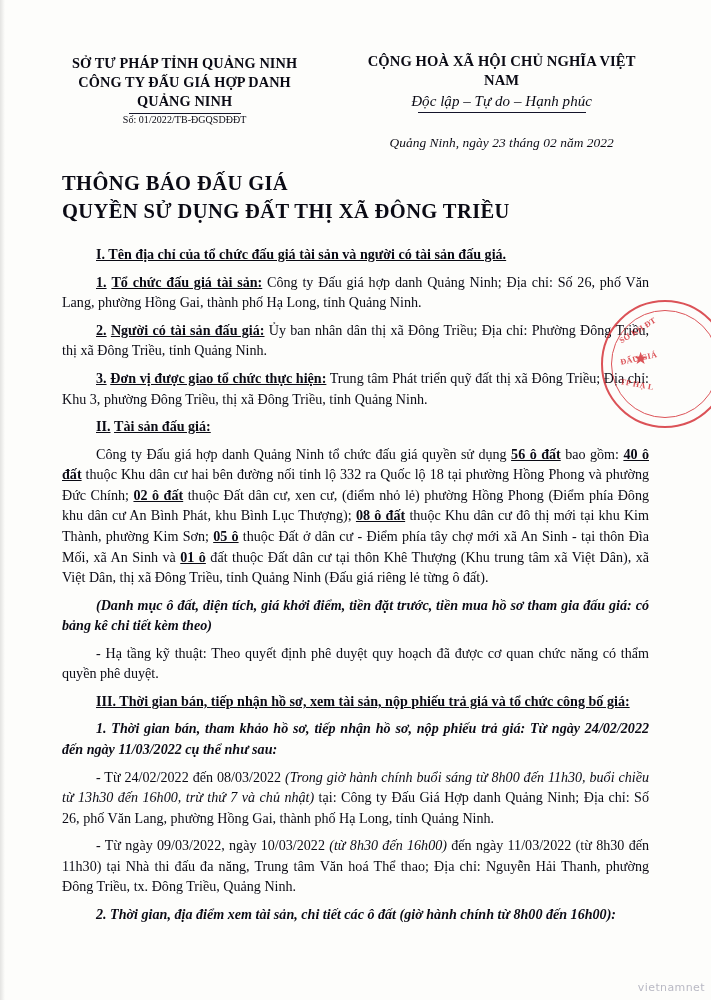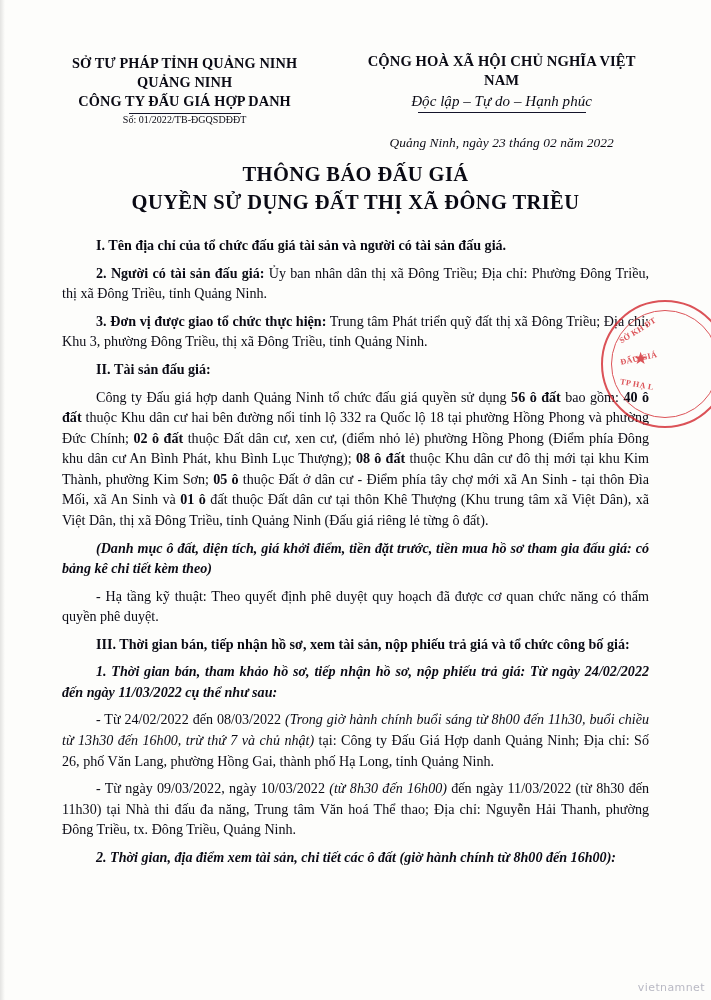--- a/index.html
+++ b/index.html
@@ -83,22 +83,21 @@
   .place-date {
     font-size: 13.4px;
     font-style: italic;
     text-align: center;
     margin-top: 22px;
     letter-spacing: .05px;
   }
 
   
   .title-block {
-    text-align: center;
-    margin-top: 10px;
+    margin-top: 19px;
   }
   .title-main {
     font-weight: bold;
     font-size: 20.5px;
     letter-spacing: .4px;
     line-height: 1.3;
   }
   .title-sub {
     font-weight: bold;
     font-size: 20.5px;
@@ -111,21 +110,21 @@
   .body {
     margin-top: 20px;
     font-size: 14.1px;
     line-height: 1.46;
     text-align: justify;
   }
   p {
     margin: 0 0 7px 0;
     text-indent: 34px;
   }
-  .b { font-weight: bold; }
+  .b { font-weight: bold; text-decoration: underline; }
   .i { font-style: italic; }
   .bi { font-weight: bold; font-style: italic; }
 
   
   .seal {
     position: absolute;
     right: -18px;
     top: 300px;
     width: 124px;
     height: 124px;
@@ -181,42 +180,43 @@
 </style>
 </head>
 <body>
 
 <div class="page">
   <div class="paper">
 
     <div class="header">
       <div class="hdr-left">
         <div class="org-line">SỞ TƯ PHÁP TỈNH QUẢNG NINH</div>
+        <div class="org-line">CÔNG TY ĐẤU GIÁ HỢP DANH</div>
         <div class="org-line">QUẢNG NINH</div>
-        <div class="org-line">CÔNG TY ĐẤU GIÁ HỢP DANH</div>
         <div class="hr-under-org"></div>
         <div class="sonumber">Số: 01/2022/TB-ĐGQSDĐĐT</div>
       </div>
       <div class="hdr-right">
         <div class="nation-line">CỘNG HOÀ XÃ HỘI CHỦ NGHĨA VIỆT NAM</div>
         <div class="motto">Độc lập – Tự do – Hạnh phúc</div>
         <div class="hr-under-motto"></div>
         <div class="place-date">Quảng Ninh, ngày 23 tháng 02 năm 2022</div>
       </div>
     </div>
 
     <div class="title-block">
       <div class="title-main">THÔNG BÁO ĐẤU GIÁ</div>
       <div class="title-sub">QUYỀN SỬ DỤNG ĐẤT THỊ XÃ ĐÔNG TRIỀU</div>
     </div>
 
     <div class="body">
 
       <p class="b">I. Tên địa chỉ của tổ chức đấu giá tài sản và người có tài sản đấu giá.</p>
 
+      <p><span class="b">1.</span> <span class="b">Tổ chức đấu giá tài sản:</span><span> Công ty Đấu giá hợp danh Quảng Ninh; Địa chỉ: Số 26, phố Văn Lang, phường Hồng Gai, thành phố Hạ Long, tỉnh Quảng Ninh.</span></p>
 
       <p><span class="b">2.</span> <span class="b">Người có tài sản đấu giá:</span><span> Ủy ban nhân dân thị xã Đông Triều; Địa chỉ: Phường Đông Triều, thị xã Đông Triều, tỉnh Quảng Ninh.</span></p>
 
       <p><span class="b">3.</span> <span class="b">Đơn vị được giao tổ chức thực hiện:</span><span> Trung tâm Phát triển quỹ đất thị xã Đông Triều; Địa chỉ: Khu 3, phường Đông Triều, thị xã Đông Triều, tỉnh Quảng Ninh.</span></p>
 
       <p><span class="b">II.</span> <span class="b">Tài sản đấu giá:</span></p>
 
       <p><span>Công ty Đấu giá hợp danh Quảng Ninh tổ chức đấu giá quyền sử dụng </span><span class="b">56 ô đất</span><span> bao gồm: </span><span class="b">40 ô đất</span><span> thuộc Khu dân cư hai bên đường nối tỉnh lộ 332 ra Quốc lộ 18 tại phường Hồng Phong và phường Đức Chính; </span><span class="b">02 ô đất</span><span> thuộc Đất dân cư, xen cư, (điểm nhỏ lẻ) phường Hồng Phong (Điểm phía Đông khu dân cư An Bình Phát, khu Bình Lục Thượng); </span><span class="b">08 ô đất</span><span> thuộc Khu dân cư đô thị mới tại khu Kim Thành, phường Kim Sơn; </span><span class="b">05 ô</span><span> thuộc Đất ở dân cư - Điểm phía tây chợ mới xã An Sinh - tại thôn Đìa Mối, xã An Sinh và </span><span class="b">01 ô</span><span> đất thuộc Đất dân cư tại thôn Khê Thượng (Khu trung tâm xã Việt Dân), xã Việt Dân, thị xã Đông Triều, tỉnh Quảng Ninh (Đấu giá riêng lẻ từng ô đất).</span></p>
 
       <p class="bi">(Danh mục ô đất, diện tích, giá khởi điểm, tiền đặt trước, tiền mua hồ sơ tham gia đấu giá: có bảng kê chi tiết kèm theo)</p>

